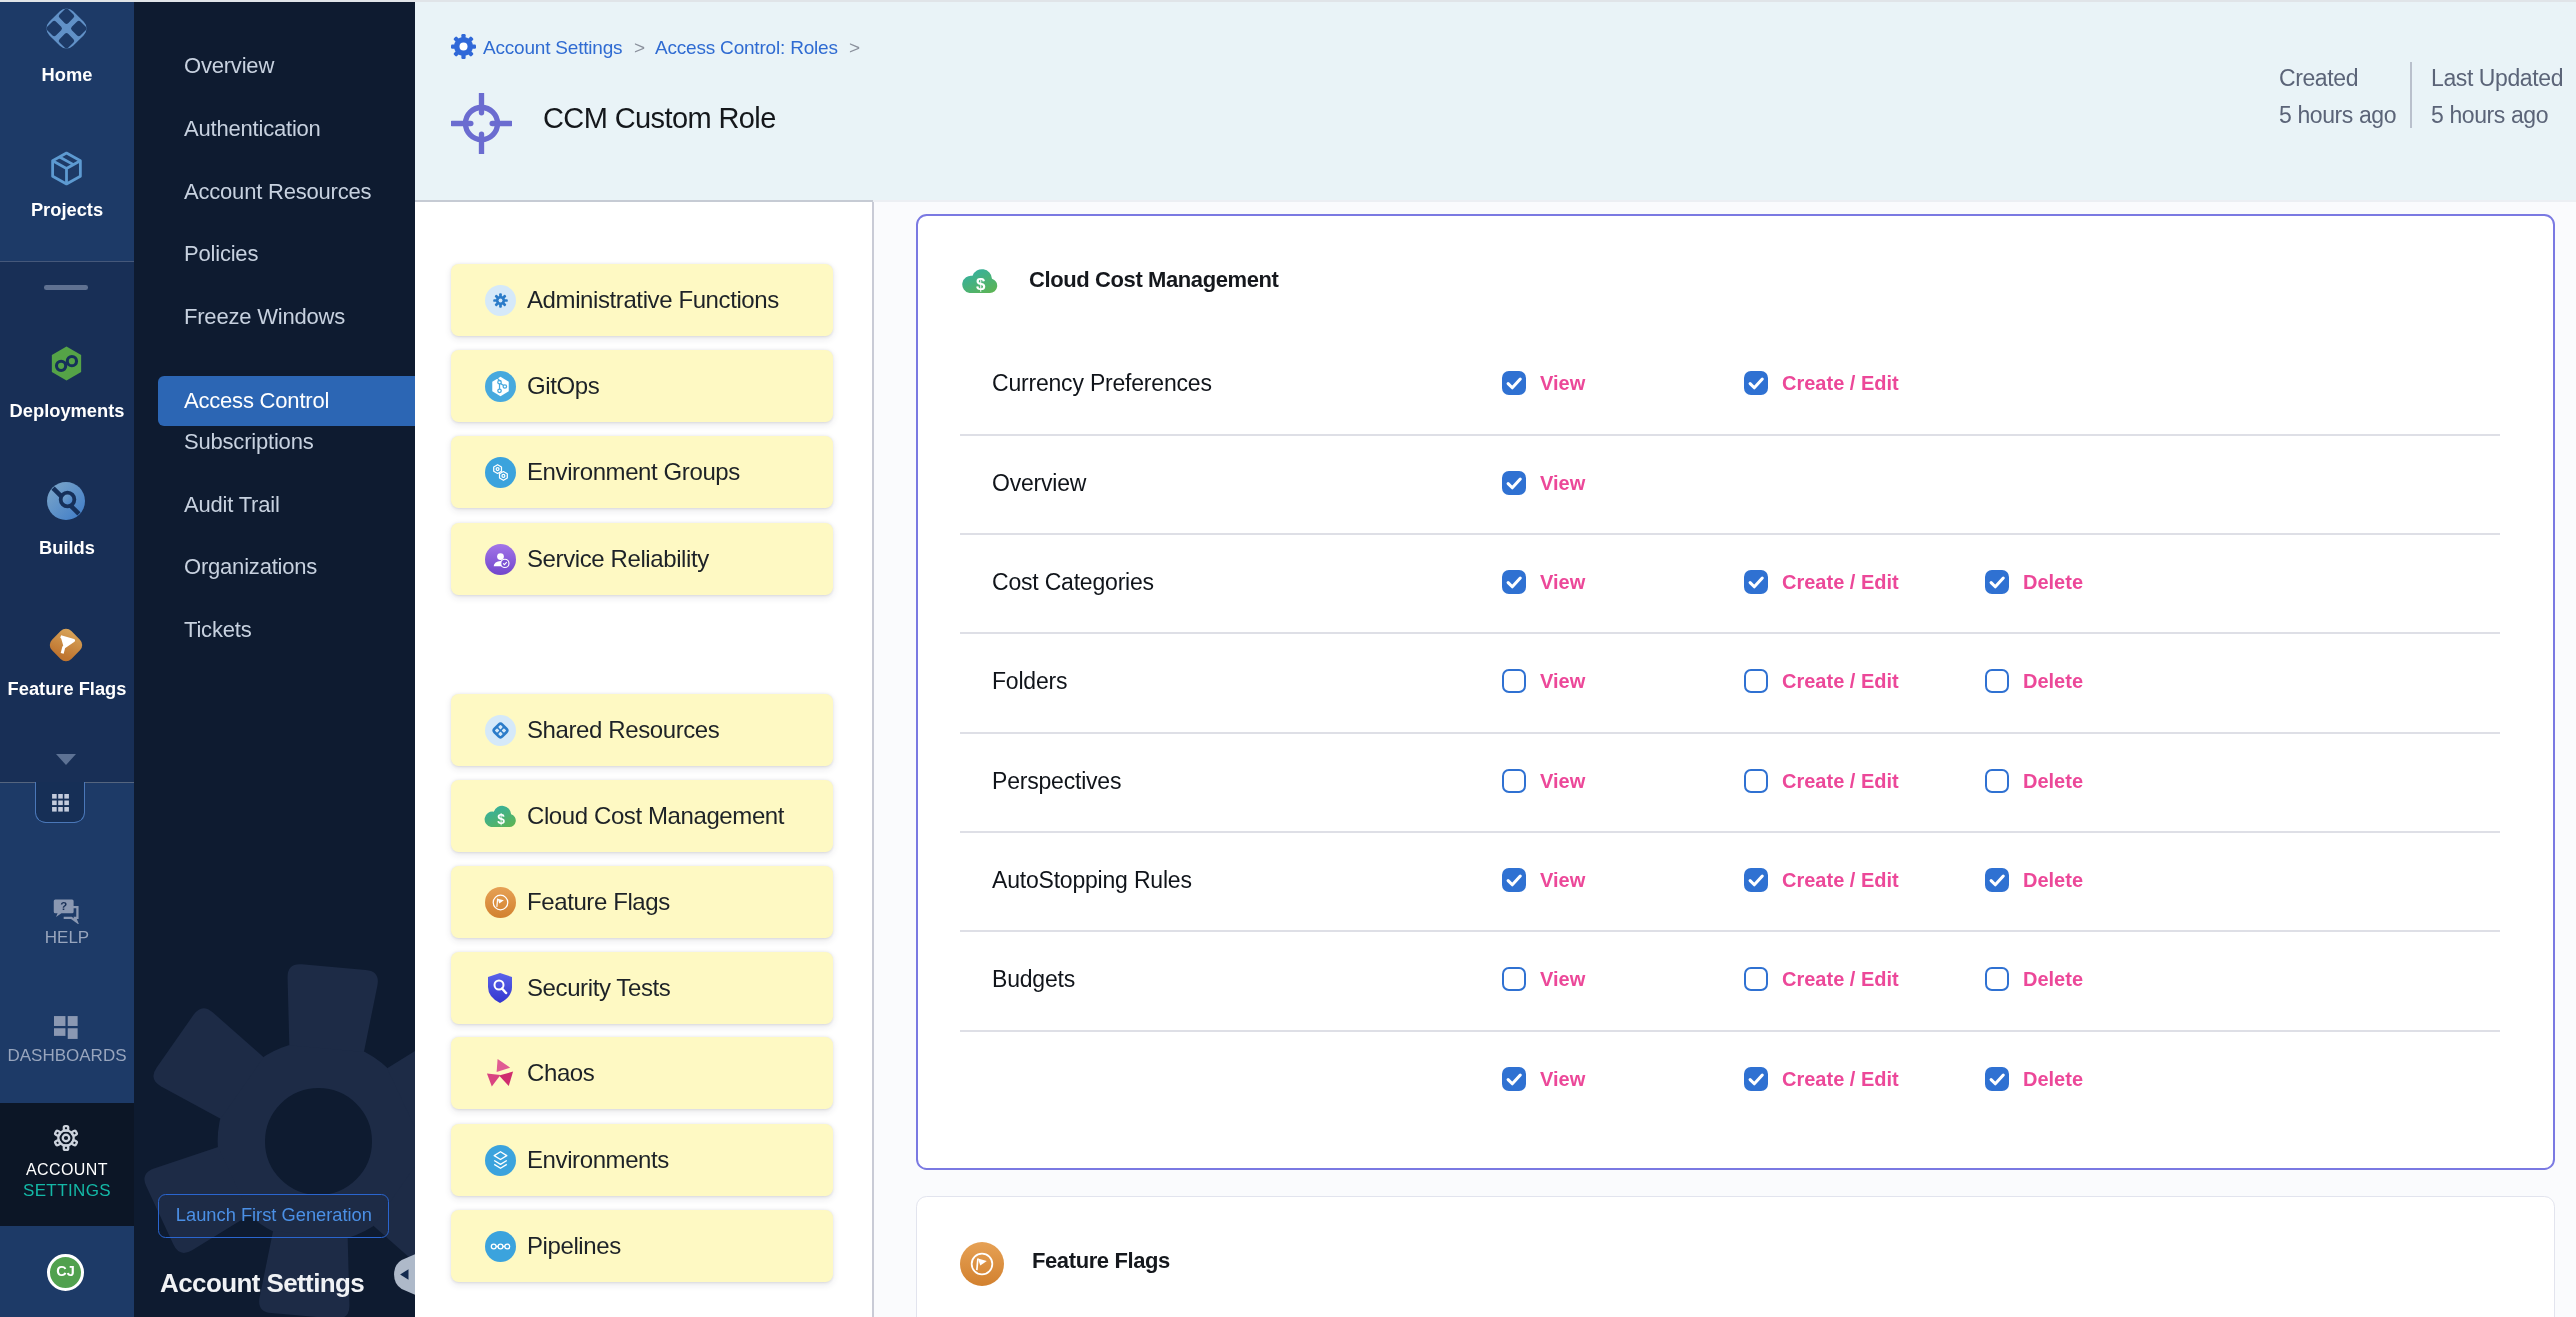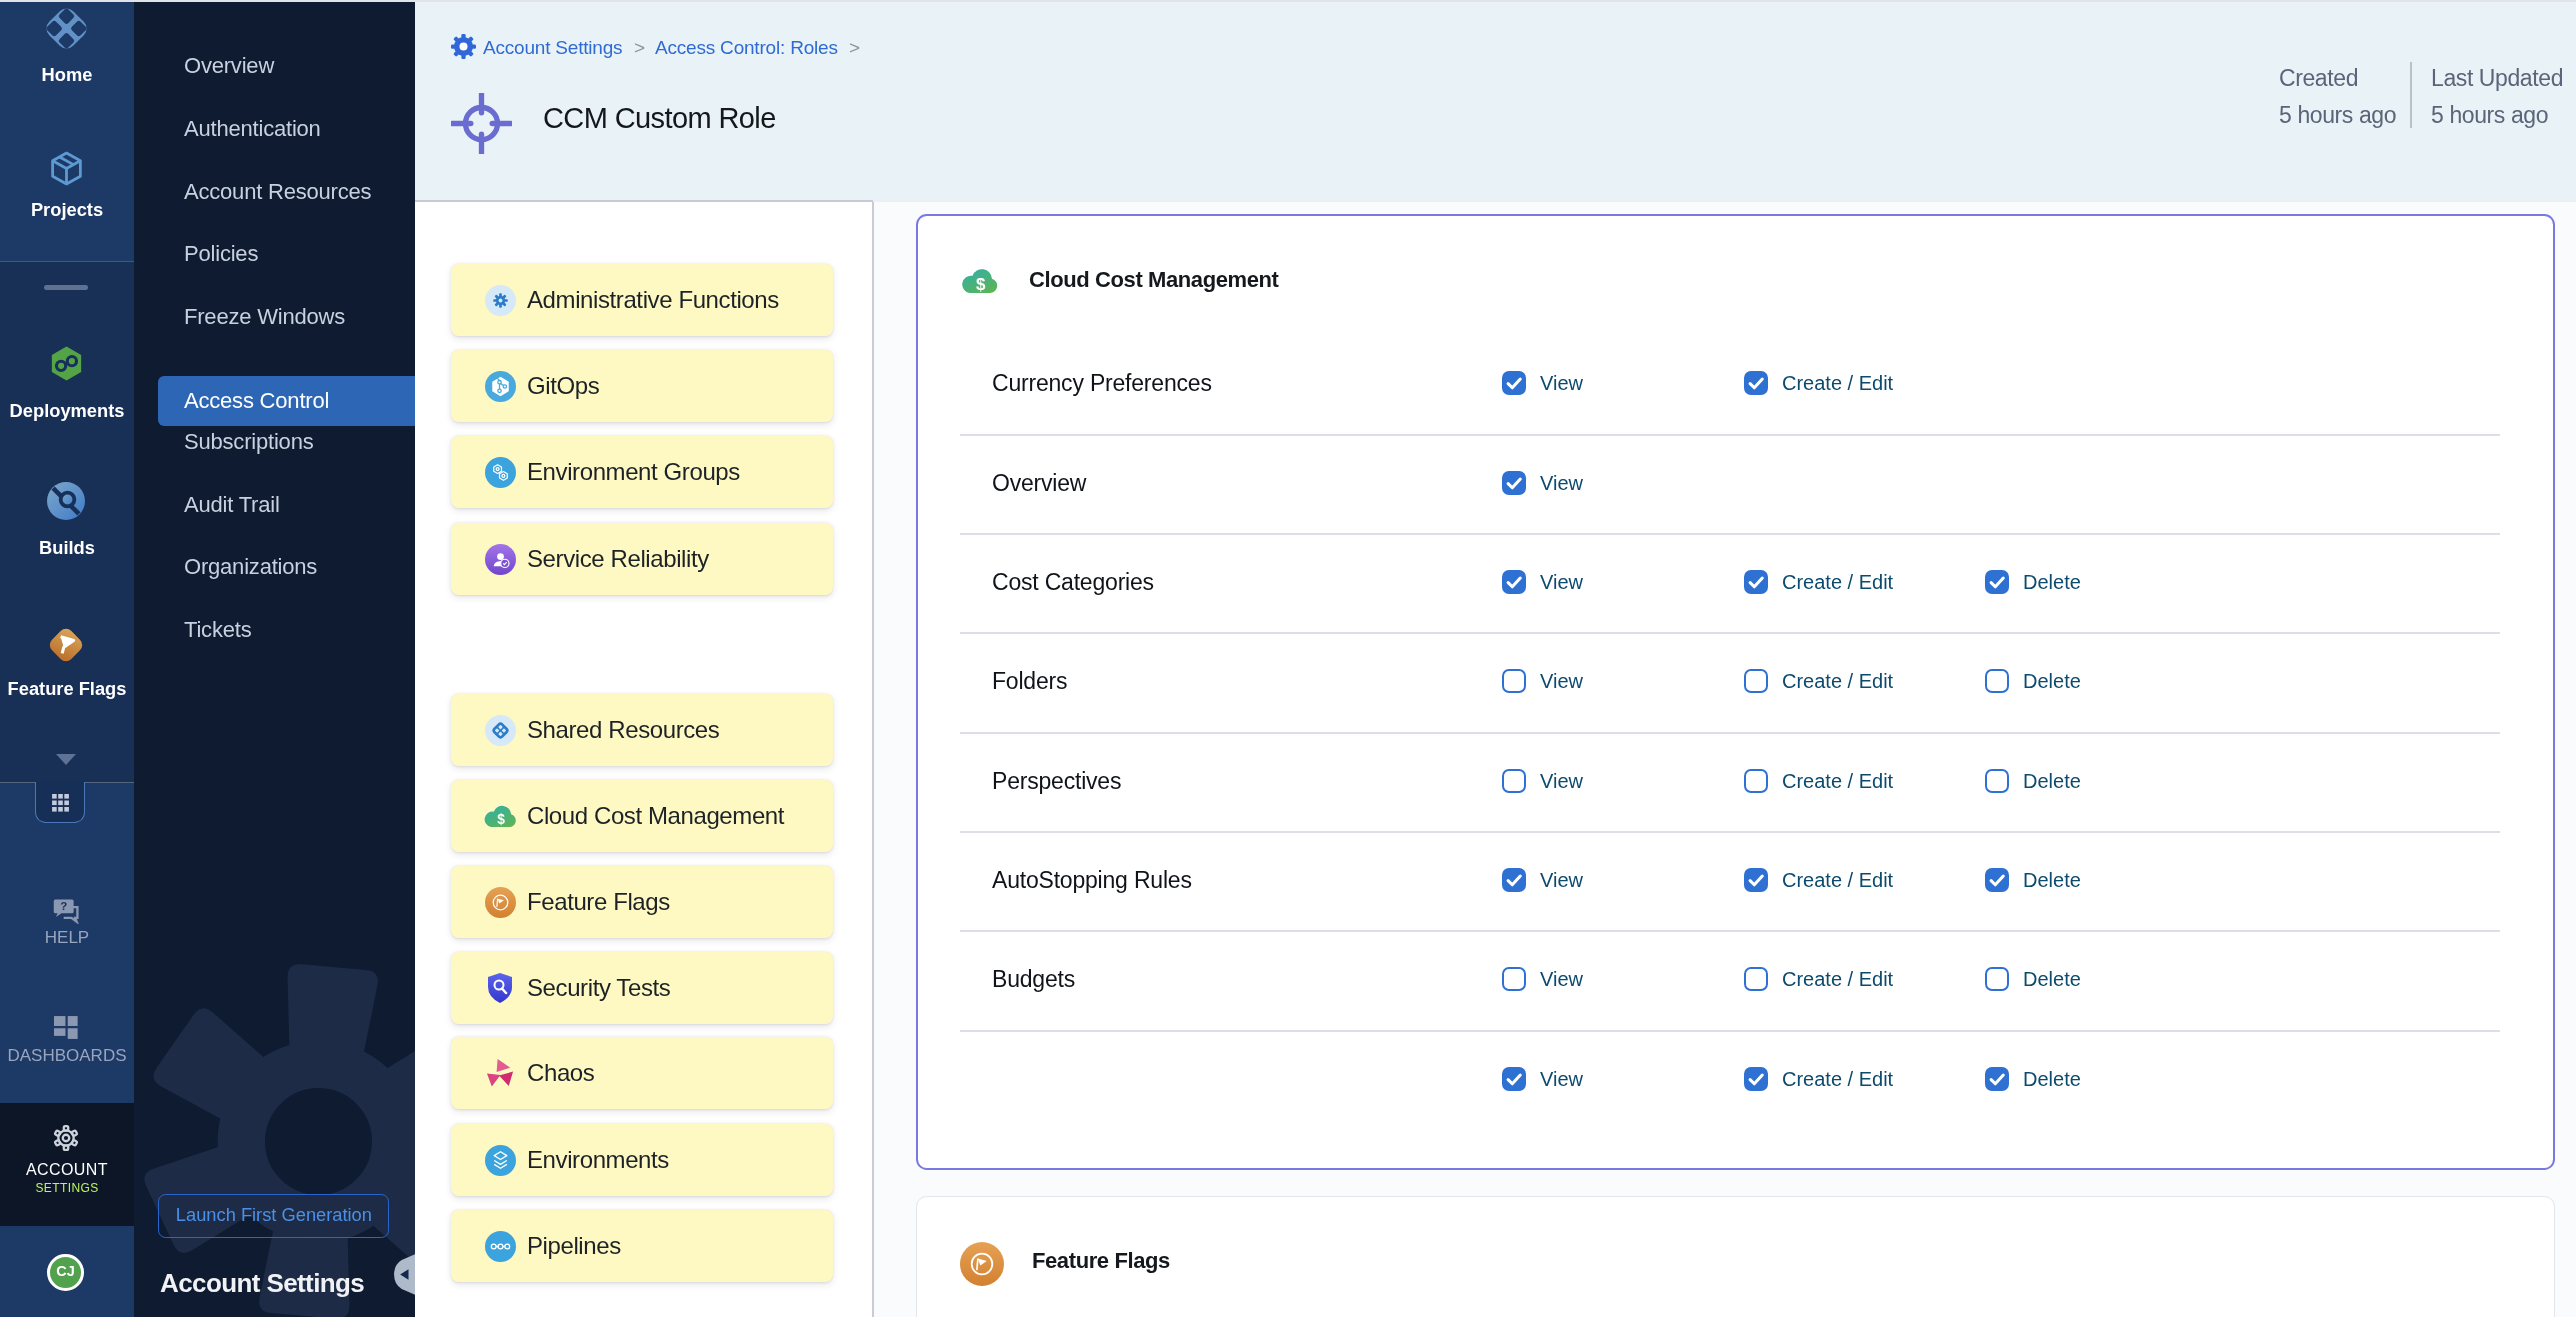--- a/index.html
+++ b/index.html
@@ -33,21 +33,21 @@
 #card1{position:absolute;left:501px;top:214px;width:1639px;height:956px;background:#fff;
 border:2.3px solid #7a79e2;border-radius:10.7px;}
 #card2{position:absolute;left:501px;top:1196px;width:1639px;height:229px;background:#fff;
 border:1.5px solid #e2e4ee;border-radius:10.7px;}
 .prow{position:absolute;left:0;width:1635px;height:99px;}
 .prow .lbl{position:absolute;left:74px;top:0;height:99px;line-height:99px;font-size:23px;color:#10141a;letter-spacing:-0.2px;}
 .psep{position:absolute;left:42px;width:1540px;height:1.5px;background:#dedfe6;}
 .cb{position:absolute;top:37px;width:24.4px;height:24.4px;border-radius:6.9px;}
 .cb.on{background:#2f71d2;}
 .cb.off{background:#fff;border:2.3px solid #2f71d2;}
-.cblbl{position:absolute;top:0;height:99px;line-height:99px;font-size:20px;color:#0c4a6e;}
+.cblbl{position:absolute;top:0;height:99px;line-height:99px;font-size:20px;color:#ec4899;font-weight:bold;}
 .hdrtitle{font-size:22px;font-weight:700;color:#15181d;letter-spacing:-0.4px;}
 
 .crumb{font-size:19px;color:#2f6bd2;letter-spacing:-0.2px;white-space:nowrap;}
 .crumbsep{font-size:19px;color:#8a909c;}
 .meta{font-size:23px;color:#5b6478;line-height:37px;white-space:nowrap;letter-spacing:-0.4px;}
 </style></head><body>
 <div id="page">
 <div id="rail">
       <div class="rsec" style="top:0;height:261px;background:#1d3a67"></div>
       <div class="rsec" style="top:261px;height:521px;background:#182f56;border-top:1.5px solid #45587a"></div>
@@ -144,21 +144,21 @@
         <circle cx="17.0" cy="17.0" r="10.03" fill="none" stroke="#ccd2dc" stroke-width="3"></circle>
         <rect x="14.11" y="1.53" width="5.78" height="5.78" rx="1.87" transform="rotate(0 17.0 17.0)" fill="none" stroke="#ccd2dc" stroke-width="3"></rect>
         <rect x="14.11" y="1.53" width="5.78" height="5.78" rx="1.87" transform="rotate(60 17.0 17.0)" fill="none" stroke="#ccd2dc" stroke-width="3"></rect>
         <rect x="14.11" y="1.53" width="5.78" height="5.78" rx="1.87" transform="rotate(120 17.0 17.0)" fill="none" stroke="#ccd2dc" stroke-width="3"></rect>
         <rect x="14.11" y="1.53" width="5.78" height="5.78" rx="1.87" transform="rotate(180 17.0 17.0)" fill="none" stroke="#ccd2dc" stroke-width="3"></rect>
         <rect x="14.11" y="1.53" width="5.78" height="5.78" rx="1.87" transform="rotate(240 17.0 17.0)" fill="none" stroke="#ccd2dc" stroke-width="3"></rect>
         <rect x="14.11" y="1.53" width="5.78" height="5.78" rx="1.87" transform="rotate(300 17.0 17.0)" fill="none" stroke="#ccd2dc" stroke-width="3"></rect>
         <circle cx="17.0" cy="17.0" r="4.25" fill="none" stroke="#ccd2dc" stroke-width="3"></circle>
       </svg>
       <div class="rsmall" style="top:1161px;color:#fff;font-size:16px;letter-spacing:0.4px">ACCOUNT</div>
-      <div class="rsmall" style="top:1181px;color:#bef264;font-size:12px;letter-spacing:0.4px">SETTINGS</div>
+      <div class="rsmall" style="top:1181px;color:#14b8a6;font-size:17px;letter-spacing:0.4px">SETTINGS</div>
       <div class="abs" style="left:47px;top:1254px;width:37px;height:37px;border-radius:50%;background:#51a14e;border:3.8px solid #fff;color:#fff;font-weight:700;font-size:14.5px;text-align:center;line-height:29px">CJ</div>
     </div>
     <div id="side2">
       <svg class="abs" style="left:-83px;top:874px;" width="535" height="535" viewBox="0 0 700 700">
 <g fill="#1d2b46">
 <circle cx="350" cy="350" r="101" fill="none" stroke="#1d2b46" stroke-width="62"></circle>
           <path d="M301 228 L291 140 Q289 121 308 121 L392 121 Q411 121 409 140 L399 228 Z" transform="rotate(5 350 350)"></path>
           <path d="M301 228 L291 140 Q289 121 308 121 L392 121 Q411 121 409 140 L399 228 Z" transform="rotate(65 350 350)"></path>
           <path d="M301 228 L291 140 Q289 121 308 121 L392 121 Q411 121 409 140 L399 228 Z" transform="rotate(125 350 350)"></path>
           <path d="M301 228 L291 140 Q289 121 308 121 L392 121 Q411 121 409 140 L399 228 Z" transform="rotate(185 350 350)"></path>

